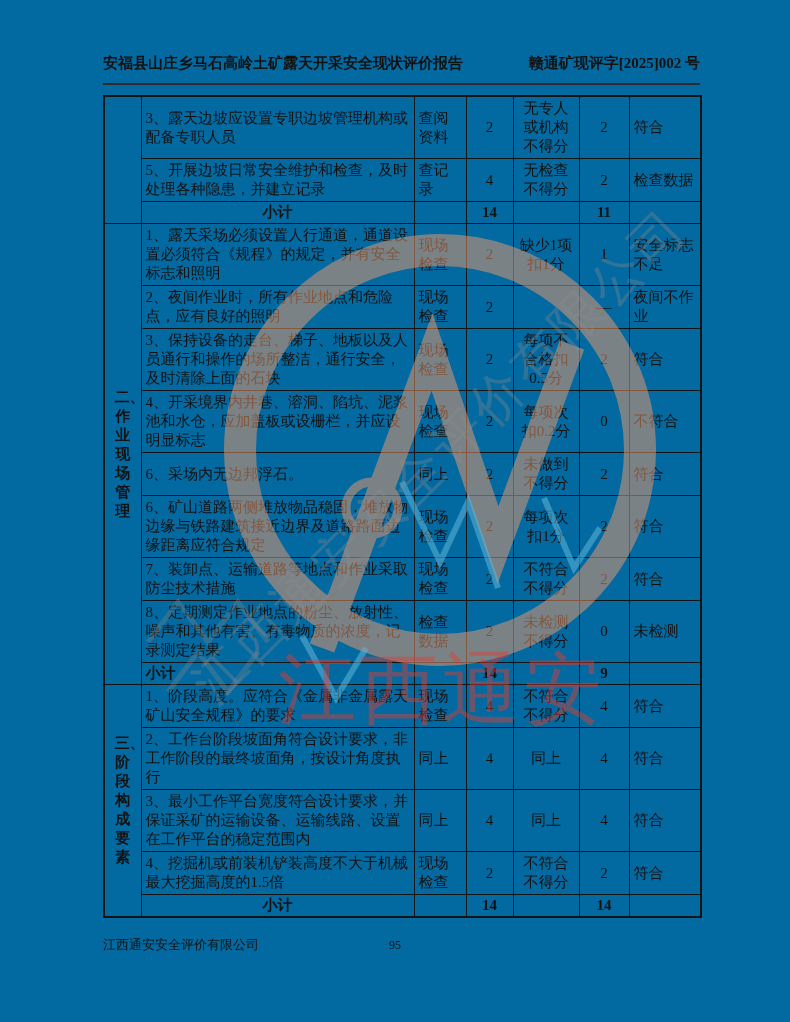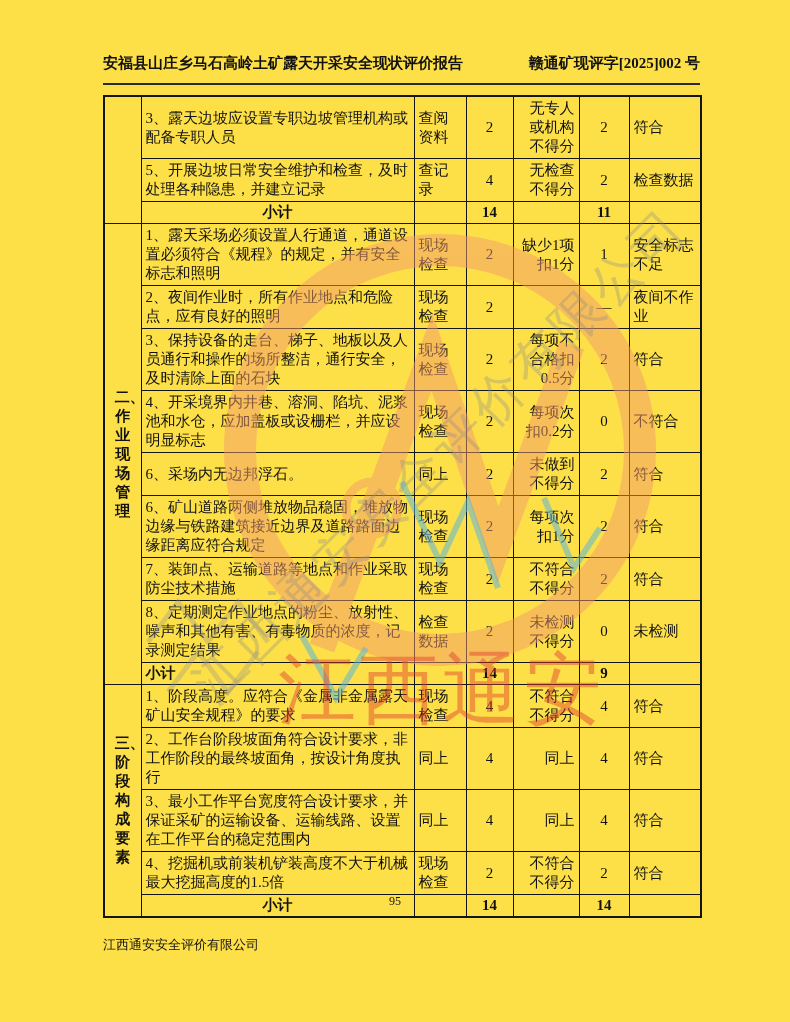--- a/index.html
+++ b/index.html
@@ -1,44 +1,44 @@
 <!DOCTYPE html>
 <html><head>
 <meta charset="utf-8">
 <style>
   html,body{margin:0;padding:0;background:#e8e8e8;}
-  .page{position:relative;width:790px;height:1022px;background:#fde047;
+  .page{position:relative;width:790px;height:1022px;background:#0369a1;
         font-family:"Liberation Serif","DejaVu Serif",serif;color:#121212;
         margin:0 auto;overflow:hidden;}
   
   .header{position:absolute;left:103px;top:54px;width:597px;display:flex;
           justify-content:space-between;font-size:15px;font-weight:bold;}
   .header-rule{position:absolute;left:103px;top:83px;width:597px;height:2px;
                background:#2a2a2a;}
   
   table.eval{position:absolute;left:103px;top:95px;width:597px;
              border-collapse:collapse;table-layout:fixed;
              font-size:15px;line-height:19px;}
   table.eval{border:2px solid #141414;}
   table.eval td{border:1.5px solid #141414;vertical-align:middle;
                 padding:2px 4px;word-break:break-word;}
   td.col-section{padding:0;text-align:center;}
   .vlabel{display:inline-block;width:16px;word-break:break-all;
           font-weight:bold;text-align:center;line-height:19px;}
   td.col-desc{text-align:left;}
   td.col-method{text-align:left;padding:2px 8px;word-break:break-all;}
   td.col-std,td.col-score{text-align:center;padding:2px 0;}
-  td.col-criteria{text-align:right;padding:2px 9px;word-break:break-all;}
+  td.col-criteria{text-align:center;padding:2px 9px;word-break:break-all;}
   td.col-result{padding:2px 16px;word-break:break-all;}
   tr.subtotal-row td{font-weight:bold;padding:1px 2px;}
   td.subtotal-label.ac{text-align:center;}
   td.subtotal-label.al{text-align:left;padding-left:4px;}
   
   .footer-company{position:absolute;left:103px;top:936px;font-size:13px;}
-  .footer-page{position:absolute;left:0;top:894px;width:790px;
+  .footer-page{position:absolute;left:0;top:938px;width:790px;
                text-align:center;font-size:12px;}
   
   svg.wm{position:absolute;left:0;top:0;pointer-events:none;z-index:5;}
 </style>
 </head>
 <body>
 
 <div class="page">
 
   <div class="header">

